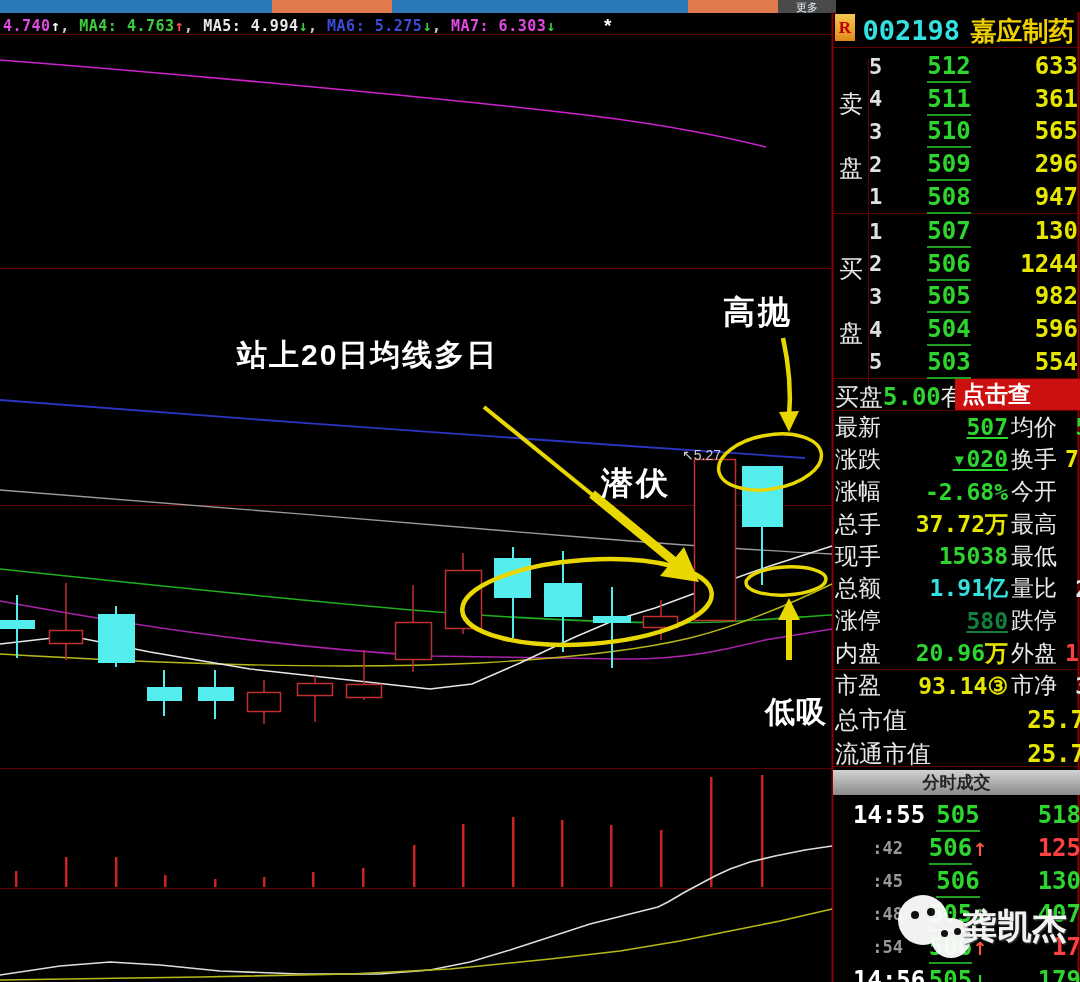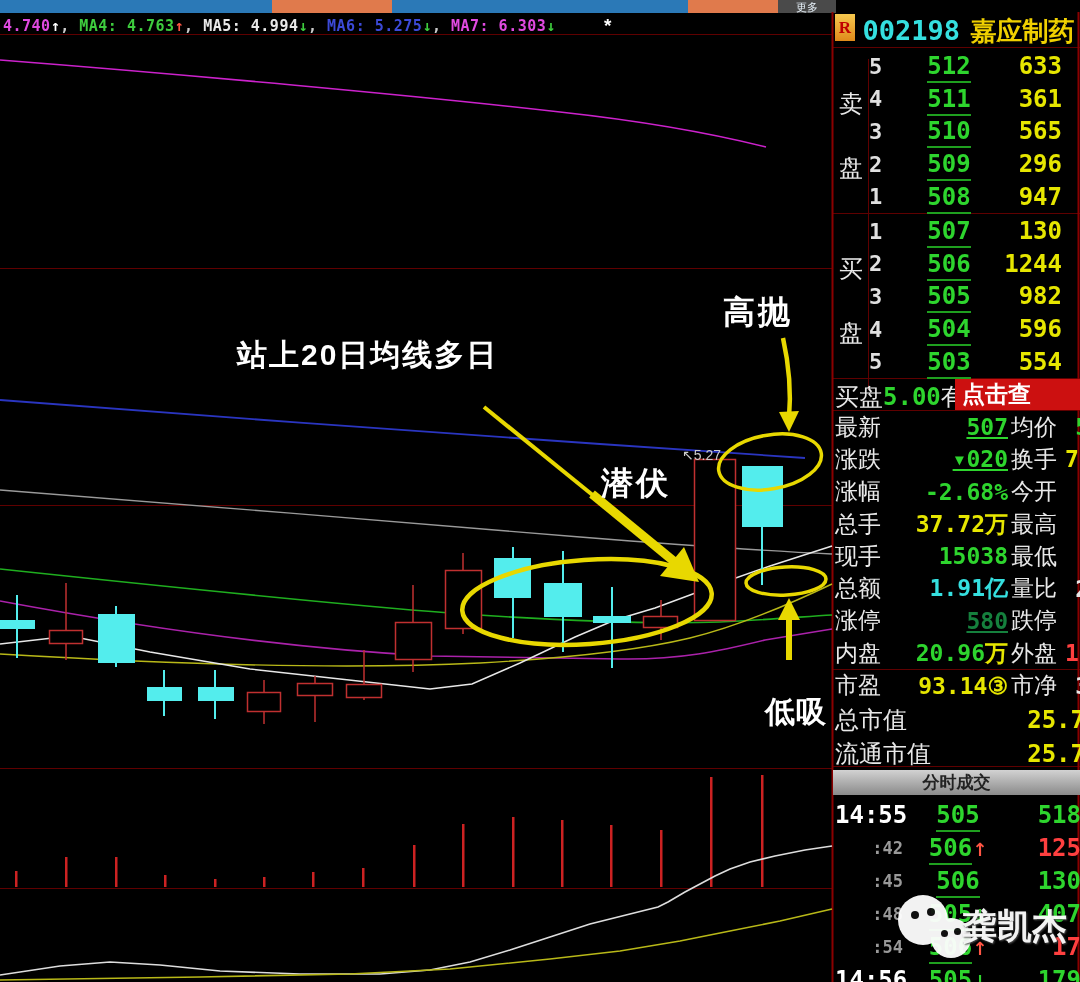--- a/index.html
+++ b/index.html
@@ -31,21 +31,21 @@
           vertical-align:top;}
   .code{color:#35e0e0;font:bold 27px "DejaVu Sans Mono",monospace;margin-left:3px;}
   .name{color:#f0d000;font-weight:bold;font-size:26px;margin-left:6px;}
   .ob-side{position:absolute;left:6px;color:#e8e8e8;font-size:24px;}
   .ob-rows{position:absolute;left:36px;width:211px;}
   .ob-row{display:grid;grid-template-columns:32px 96px 1fr;align-items:center;height:32.6px;}
   .ob-level{color:#e0e0e0;font:bold 22px "DejaVu Sans Mono",monospace;}
   .ob-price{justify-self:center;text-decoration:underline;}
   .ob-price span{color:#2ed52e;font:bold 24px "DejaVu Sans Mono",monospace;
                  border-bottom:2px solid #1f9f1f;padding-bottom:1px;}
-  .ob-vol{justify-self:end;color:#e6e600;font:bold 24px "DejaVu Sans Mono",monospace;padding-right:18px;}
+  .ob-vol{justify-self:end;color:#e6e600;font:bold 24px "DejaVu Sans Mono",monospace;padding-right:2px;}
   .ticket{position:absolute;left:2px;top:369px;height:30px;width:252px;white-space:nowrap;}
   .tk-l{color:#e8e8e8;font-size:24px;}
   .tk-v{color:#2ed52e;font:bold 24px "DejaVu Sans Mono",monospace;margin-top:44px;}
   .tk-c{color:#e6e600;font:bold 24px "DejaVu Sans Mono",monospace;}
   .tk-badge{position:absolute;left:120px;top:-2px;width:140px;height:31px;background:#cc1010;
             color:#fff;font-weight:bold;font-size:23px;line-height:31px;padding-left:7px;overflow:hidden;}
   .stats{position:absolute;left:2px;top:399px;width:254px;}
   .st-row{display:grid;grid-template-columns:56px 118px 56px 1fr;align-items:center;height:32.3px;}
   .st-l{color:#e8e8e8;font-size:23px;white-space:nowrap;}
   .st-l2{padding-left:2px;}
@@ -53,21 +53,21 @@
   .st-v1{padding-right:1px;}
   .caps{position:absolute;left:2px;top:691px;width:250px;}
   .cap-row{display:flex;justify-content:space-between;align-items:center;height:34px;}
   .cap-l{color:#e8e8e8;font-size:24px;}
   .cap-v{color:#e6e600;font:bold 24px "DejaVu Sans Mono",monospace;}
   .ts-header{position:absolute;left:0;top:758px;width:247px;height:25px;
              background:linear-gradient(#d2d2d2,#8a8a8a);color:#222;font-weight:bold;font-size:17px;
              text-align:center;line-height:25px;}
   .tsales{position:absolute;left:2px;top:786px;width:250px;}
   .ts-row{display:grid;grid-template-columns:68px 1fr 72px;align-items:center;height:33px;}
-  .ts-time{color:#999;font:bold 17px "DejaVu Sans Mono",monospace;text-align:right;}
+  .ts-time{color:#999;font:bold 17px "DejaVu Sans Mono",monospace;text-align:right;padding-left:18px;}
   .ts-time.big{color:#fff;font-size:24px;}
   .ts-price{justify-self:center;white-space:nowrap;}
   .ts-price .p{color:#2ed52e;font:bold 24px "DejaVu Sans Mono",monospace;
                border-bottom:2px solid #1f9f1f;padding-bottom:1px;}
   .ts-arrow{font:bold 18px "DejaVu Sans",sans-serif;}
   .ts-vol{justify-self:end;font:bold 24px "DejaVu Sans Mono",monospace;padding-right:4px;}
   
   .wm{position:absolute;left:898px;top:893px;width:195px;height:62px;opacity:.95;z-index:9;}
   .wm-c{position:absolute;background:#fff;border-radius:50%;}
   .wm-c1{left:0;top:2px;width:50px;height:50px;}

